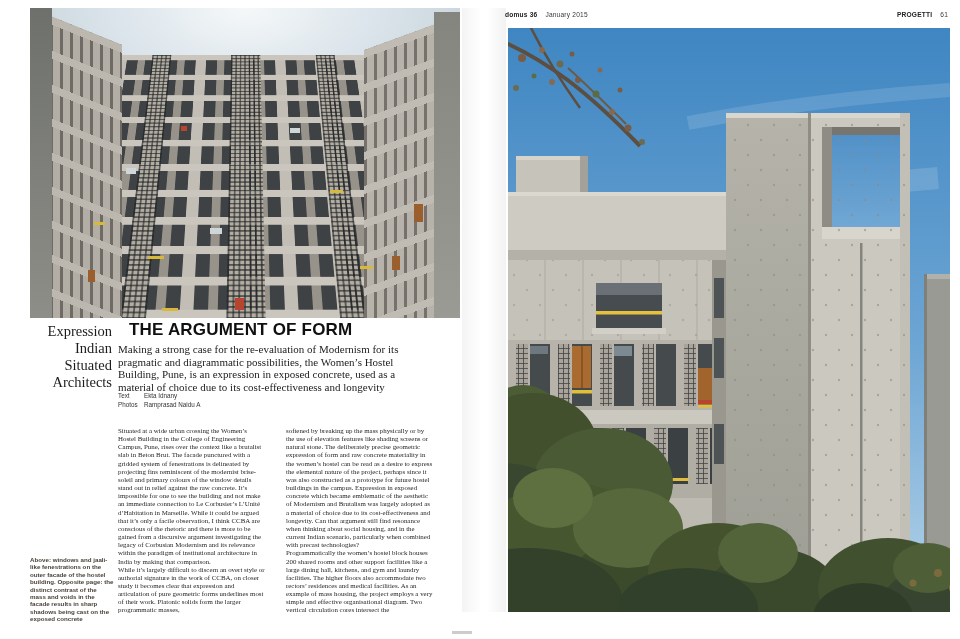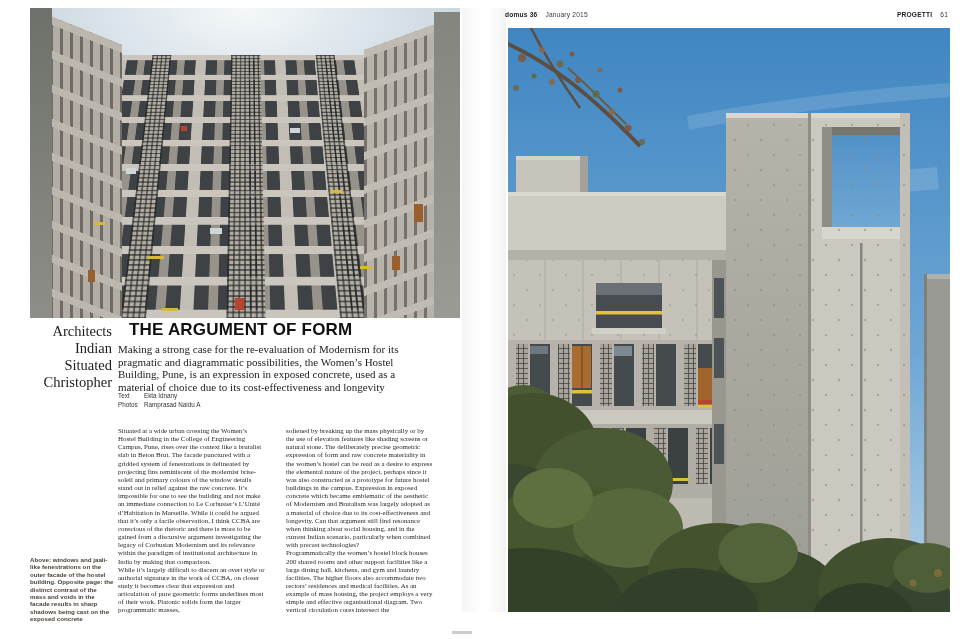--- a/index.html
+++ b/index.html
@@ -110,24 +110,24 @@
     <div class="acc r" style="left:151px;top:118px;width:6px;height:5px;"></div>
     <div class="acc w" style="left:384px;top:196px;width:9px;height:18px;"></div>
     <div class="acc w" style="left:362px;top:248px;width:8px;height:14px;"></div>
     <div class="acc w" style="left:58px;top:262px;width:7px;height:12px;"></div>
     <div class="acc g" style="left:96px;top:160px;width:10px;height:6px;"></div>
     <div class="acc g" style="left:260px;top:120px;width:10px;height:5px;"></div>
     <div class="acc g" style="left:180px;top:220px;width:12px;height:6px;"></div>
   </div>
 
   <div class="author">
-    <div>Architects</div>
+    <div>Expression</div>
     <div>Indian</div>
     <div>Situated</div>
-    <div>Christopher</div>
+    <div>Architects</div>
   </div>
 
   <div class="title">THE ARGUMENT OF FORM</div>
 
   <div class="standfirst">Making a strong case for the re-evaluation of Modernism for its pragmatic and diagrammatic possibilities, the Women’s Hostel Building, Pune, is an expression in exposed concrete, used as a material of choice due to its cost-effectiveness and longevity</div>
 
   <div class="byline">
     <div><span class="lbl">Text</span><span>Ekta Idnany</span></div>
     <div><span class="lbl">Photos</span><span>Ramprasad Naidu A</span></div>
   </div>

